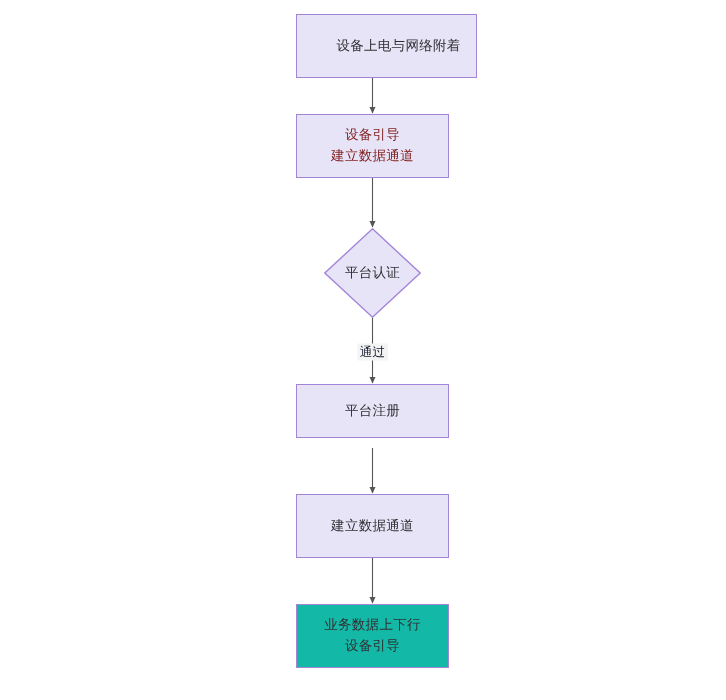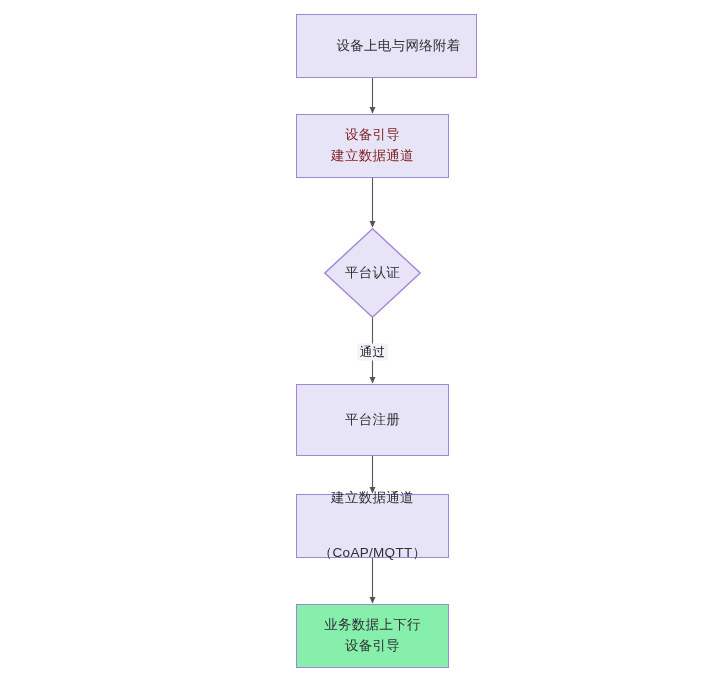--- a/index.html
+++ b/index.html
@@ -105,21 +105,21 @@
 
   <div id="nodes-group">
       <div class="node" style="left: 296px; top: 14px; width: 181px; height: 64px; background: rgb(232, 228, 247); border-color: rgb(163, 133, 216); color: rgb(47, 47, 51); padding-left: 24px;"><span class="node-line">设备上电与网络附着</span></div>
       <div class="node" style="left: 296px; top: 114px; width: 153px; height: 64px; background: rgb(232, 228, 247); border-color: rgb(163, 133, 216); color: #7f1d1d;"><span class="node-line">设备引导</span><span class="node-line">建立数据通道</span></div>
       <div class="diamond-wrap" style="left: 324px; top: 228px; width: 97px; height: 90px;">
         <svg class="diamond-shape" viewBox="0 0 97 90" preserveAspectRatio="none">
           <polygon points="48.5,0.8 96.2,45 48.5,89.2 0.8,45" fill="#e8e4f7" stroke="#a385d8" stroke-width="1.4"></polygon>
         </svg>
         <div class="diamond-label"><span class="node-line">平台认证</span></div>
       </div>
-      <div class="node" style="left: 296px; top: 384px; width: 153px; height: 72px; background: rgb(232, 228, 247); border-color: rgb(163, 133, 216); color: rgb(47, 47, 51);"><span class="node-line">平台注册</span></div>
-      <div class="node" style="left: 296px; top: 494px; width: 153px; height: 64px; background: rgb(232, 228, 247); border-color: rgb(163, 133, 216); color: rgb(47, 47, 51); gap: 34px;"><span class="node-line">建立数据通道</span><span class="node-line">（CoAP/MQTT）</span></div>
-      <div class="node" style="left: 296px; top: 604px; width: 153px; height: 64px; background: #86efac; border-color: rgb(163, 133, 216); color: rgb(47, 47, 51);"><span class="node-line">业务数据上下行</span><span class="node-line">设备引导</span></div>
+      <div class="node" style="left: 296px; top: 384px; width: 153px; height: 54px; background: rgb(232, 228, 247); border-color: rgb(163, 133, 216); color: rgb(47, 47, 51);"><span class="node-line">平台注册</span></div>
+      <div class="node" style="left: 296px; top: 494px; width: 153px; height: 64px; background: rgb(232, 228, 247); border-color: rgb(163, 133, 216); color: rgb(47, 47, 51); gap: 34px;"><span class="node-line">建立数据通道</span></div>
+      <div class="node" style="left: 296px; top: 604px; width: 153px; height: 64px; background: #14b8a6; border-color: rgb(163, 133, 216); color: rgb(47, 47, 51);"><span class="node-line">业务数据上下行</span><span class="node-line">设备引导</span></div>
     </div>
   <div id="edge-labels-group">
       <div class="edge-label" style="left: 372.5px; top: 352px; background: rgb(244, 244, 244);">通过</div>
     </div>
 
 </div>
 
 </body></html>

